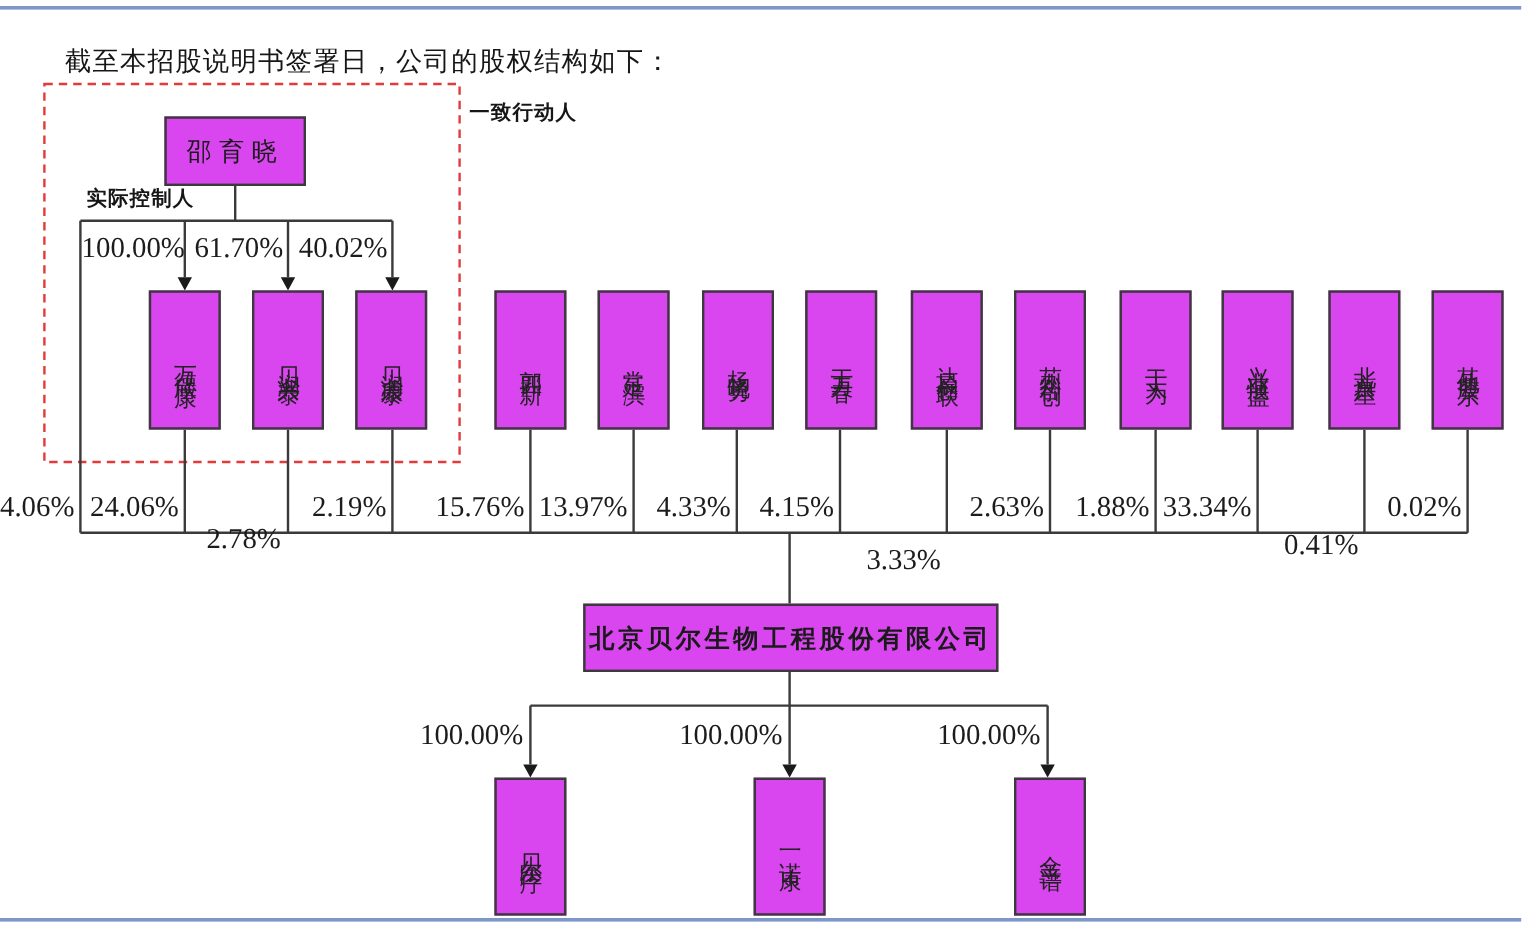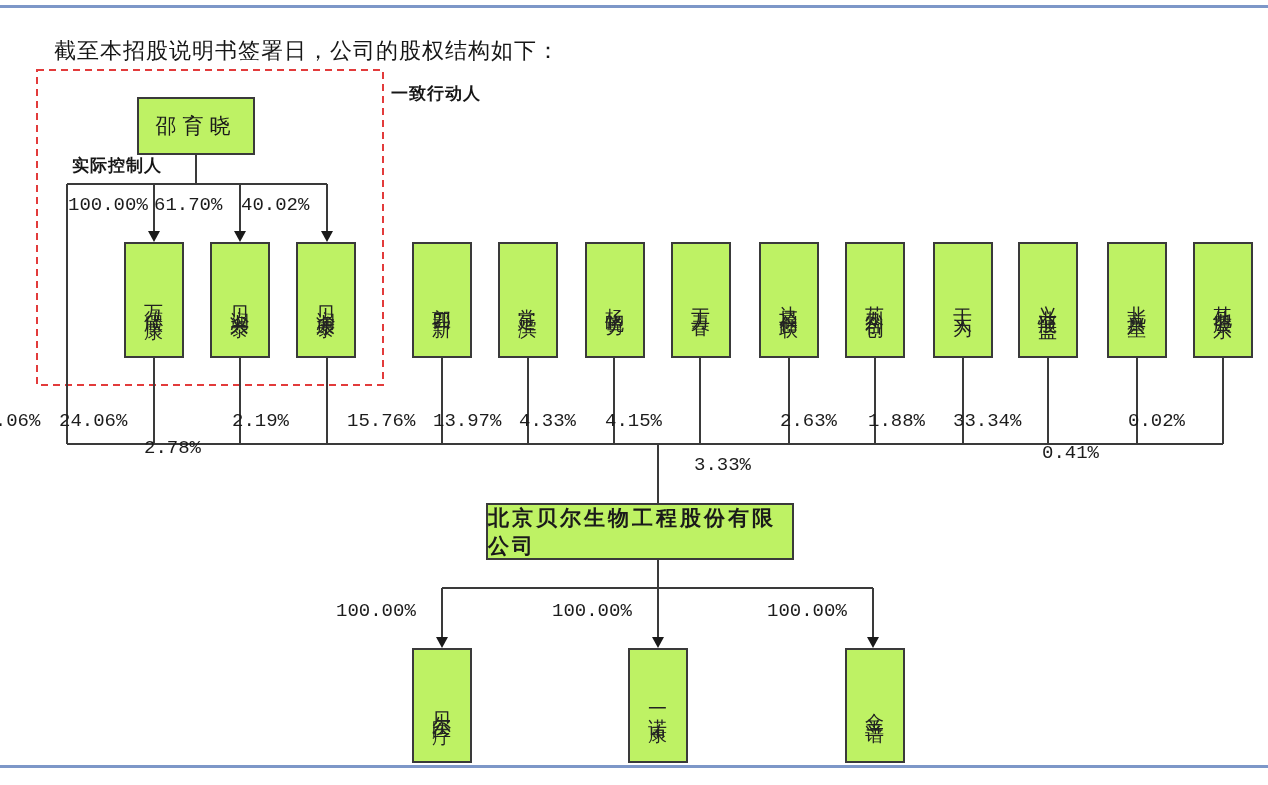--- a/index.html
+++ b/index.html
@@ -9,35 +9,35 @@
     overflow:hidden;
   }
   .rule { position:absolute; left:0; width:1268px; height:3px; }
   #heading {
     position:absolute; left:54px; top:12px; font-size:22px; letter-spacing:1px;
     color:#161616; white-space:nowrap;margin-top:24px;
   }
   #diagram-svg { position:absolute; left:0; top:0; }
   .node {
     position:absolute; box-sizing:border-box; border:2px solid #3a3a3a;
-    background:#bef264; display:flex; align-items:center; justify-content:center;
+    background:#d946ef; display:flex; align-items:center; justify-content:center;
   }
   .vbox { width:60px; height:116px; top:242px; }
   .vtext {
     writing-mode:vertical-rl; text-orientation:upright;
     font-size:19px; letter-spacing:5px; line-height:1; color:#222;
   }
   #controller-box { left:137px; top:97px; width:118px; height:58px; font-size:21px; letter-spacing:6px; }
   #company-box {
-    left:486px; top:503px; width:308px; height:57px;
+    left:486px; top:503px; width:346px; height:57px;
     font-size:21px; font-weight:bold; letter-spacing:3px;
   }
   .pct {
-    position:absolute; font-size:19px; color:#1c1c1c; white-space:nowrap;
-    font-family:Liberation Mono, monospace;
+    position:absolute; font-size:24px; color:#1c1c1c; white-space:nowrap;
+    text-align:right;
   }
   .pct-row { top:410px; width:90px; }
   .pct-top { top:194px; width:82px; }
   .pct-sub { top:600px; width:100px; }
   .anno { position:absolute; font-weight:bold; font-size:17px; color:#161616; white-space:nowrap; }
   #actual-controller-label { left:72px; top:154px; letter-spacing:1px; }
   #acting-in-concert-label { left:391px; top:82px; letter-spacing:1px; }
 </style>
 </head>
 <body>

